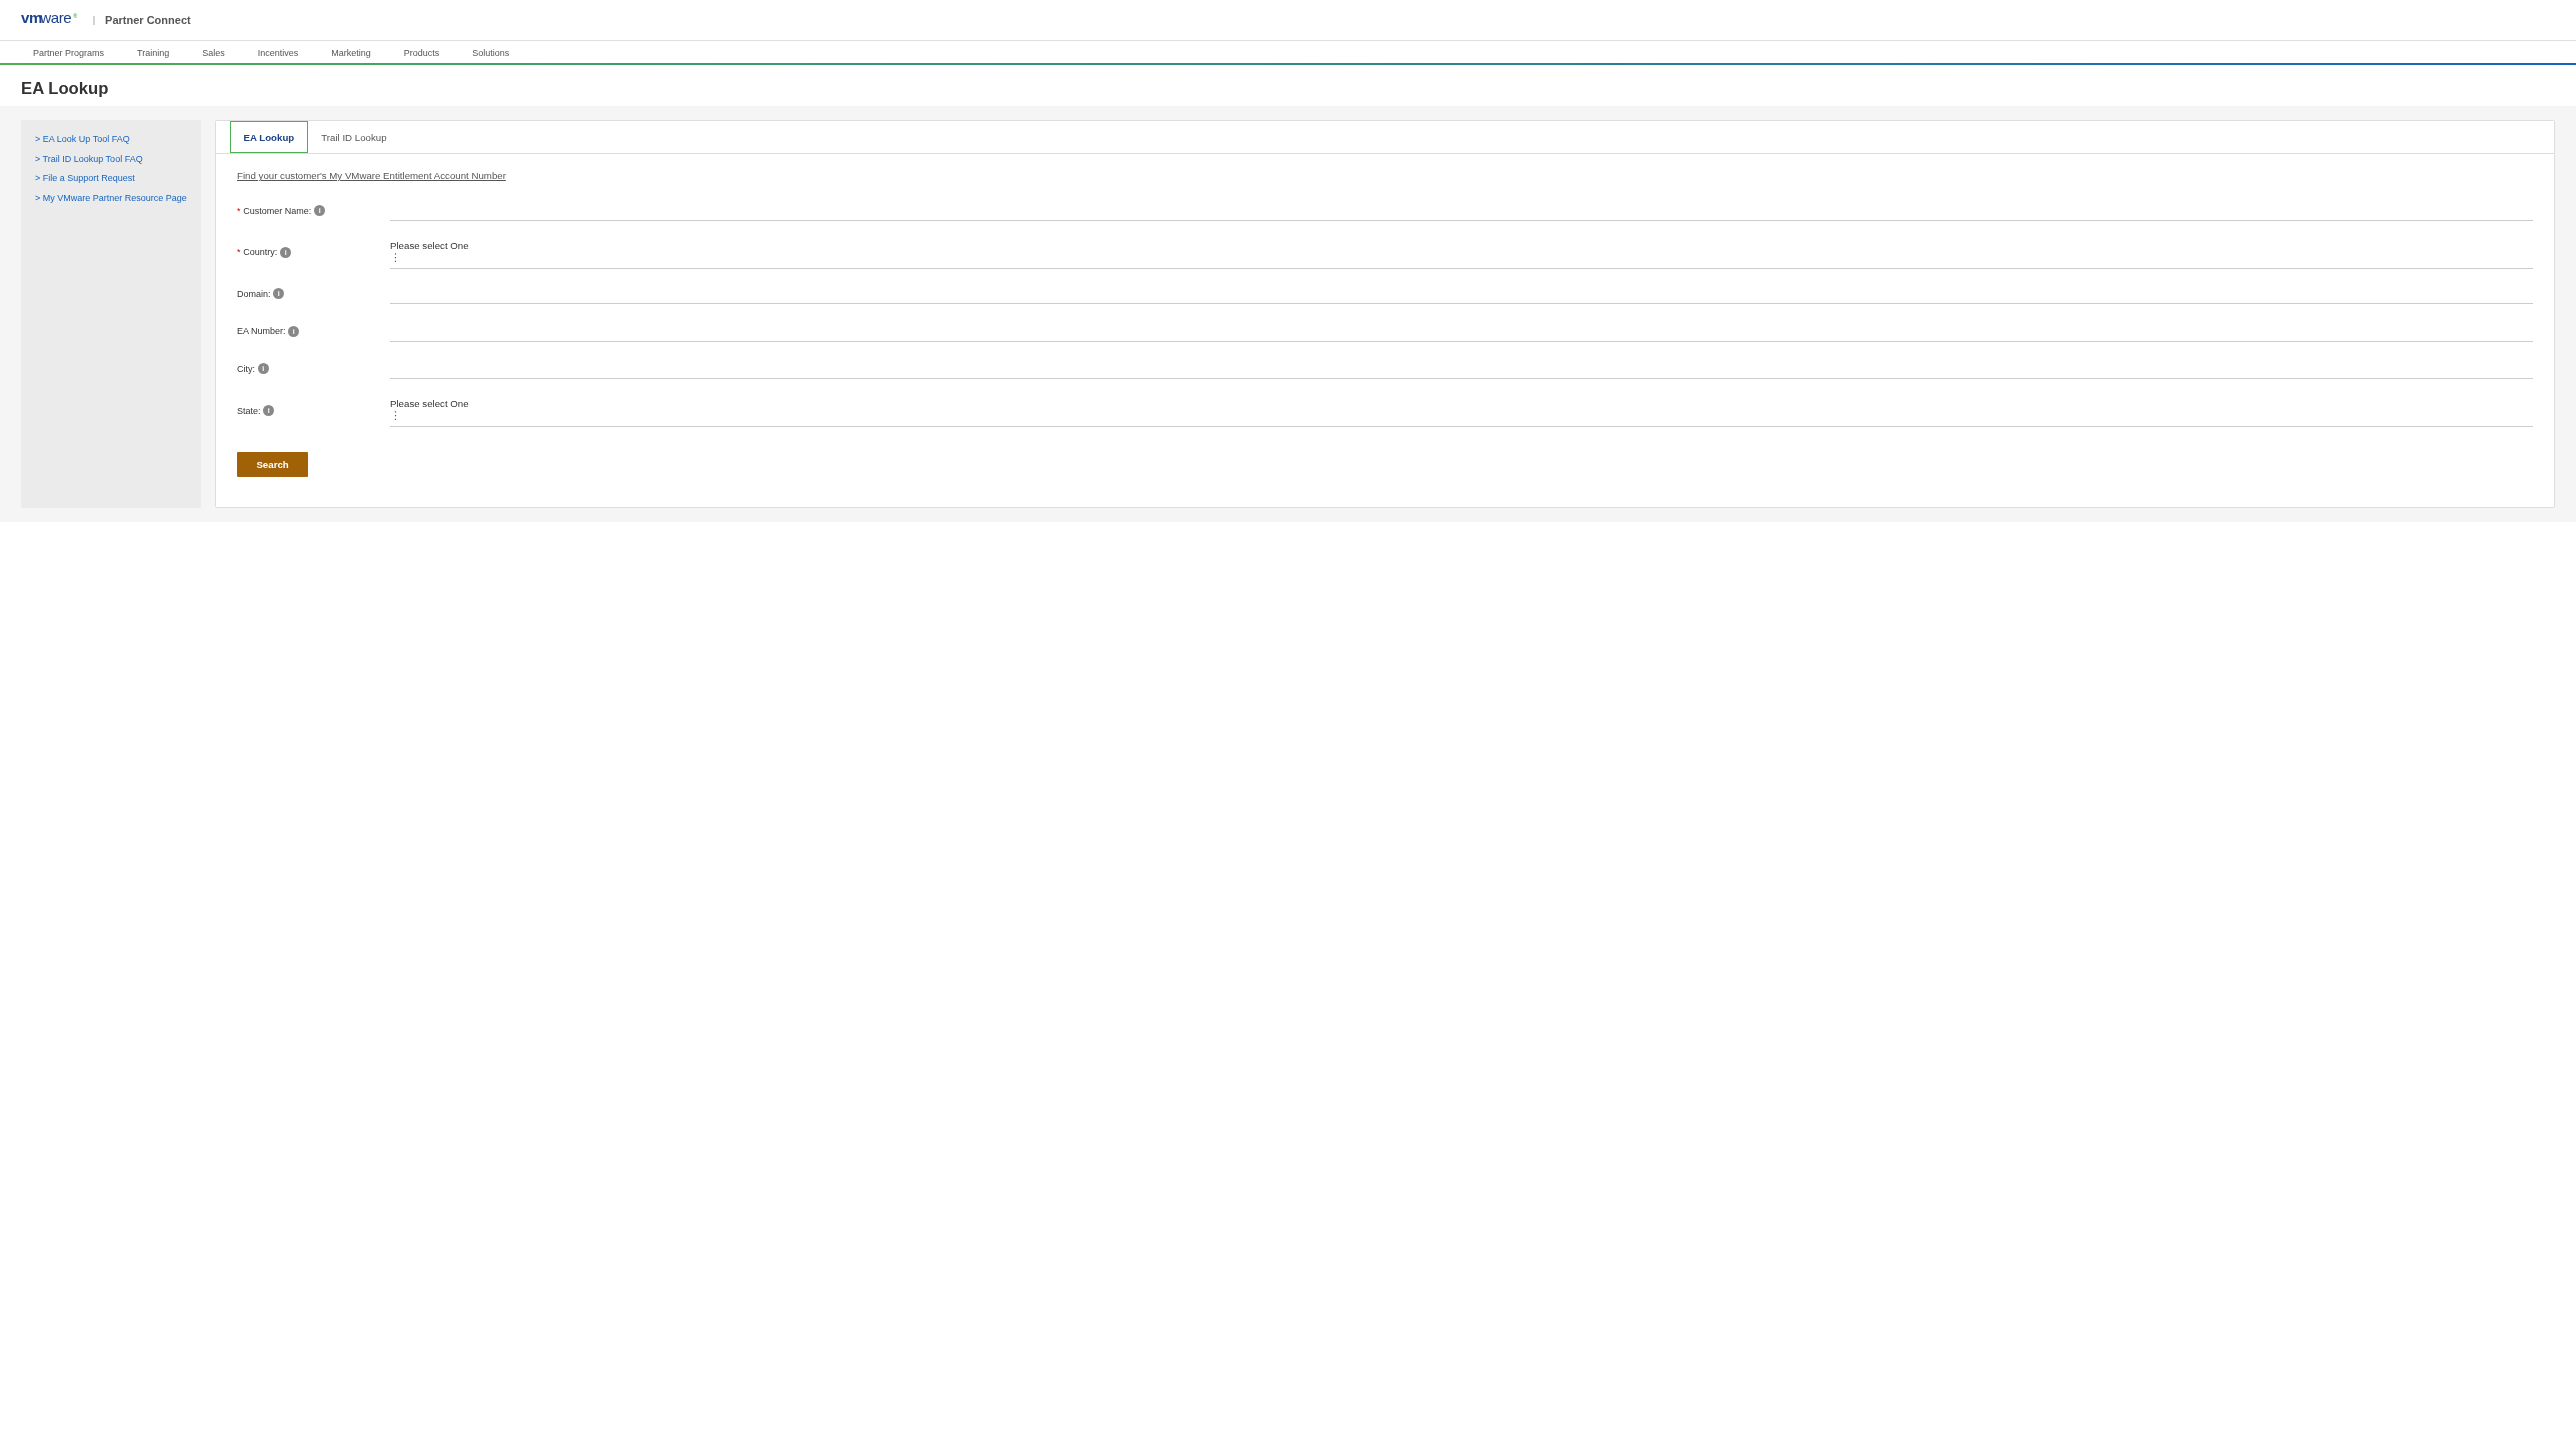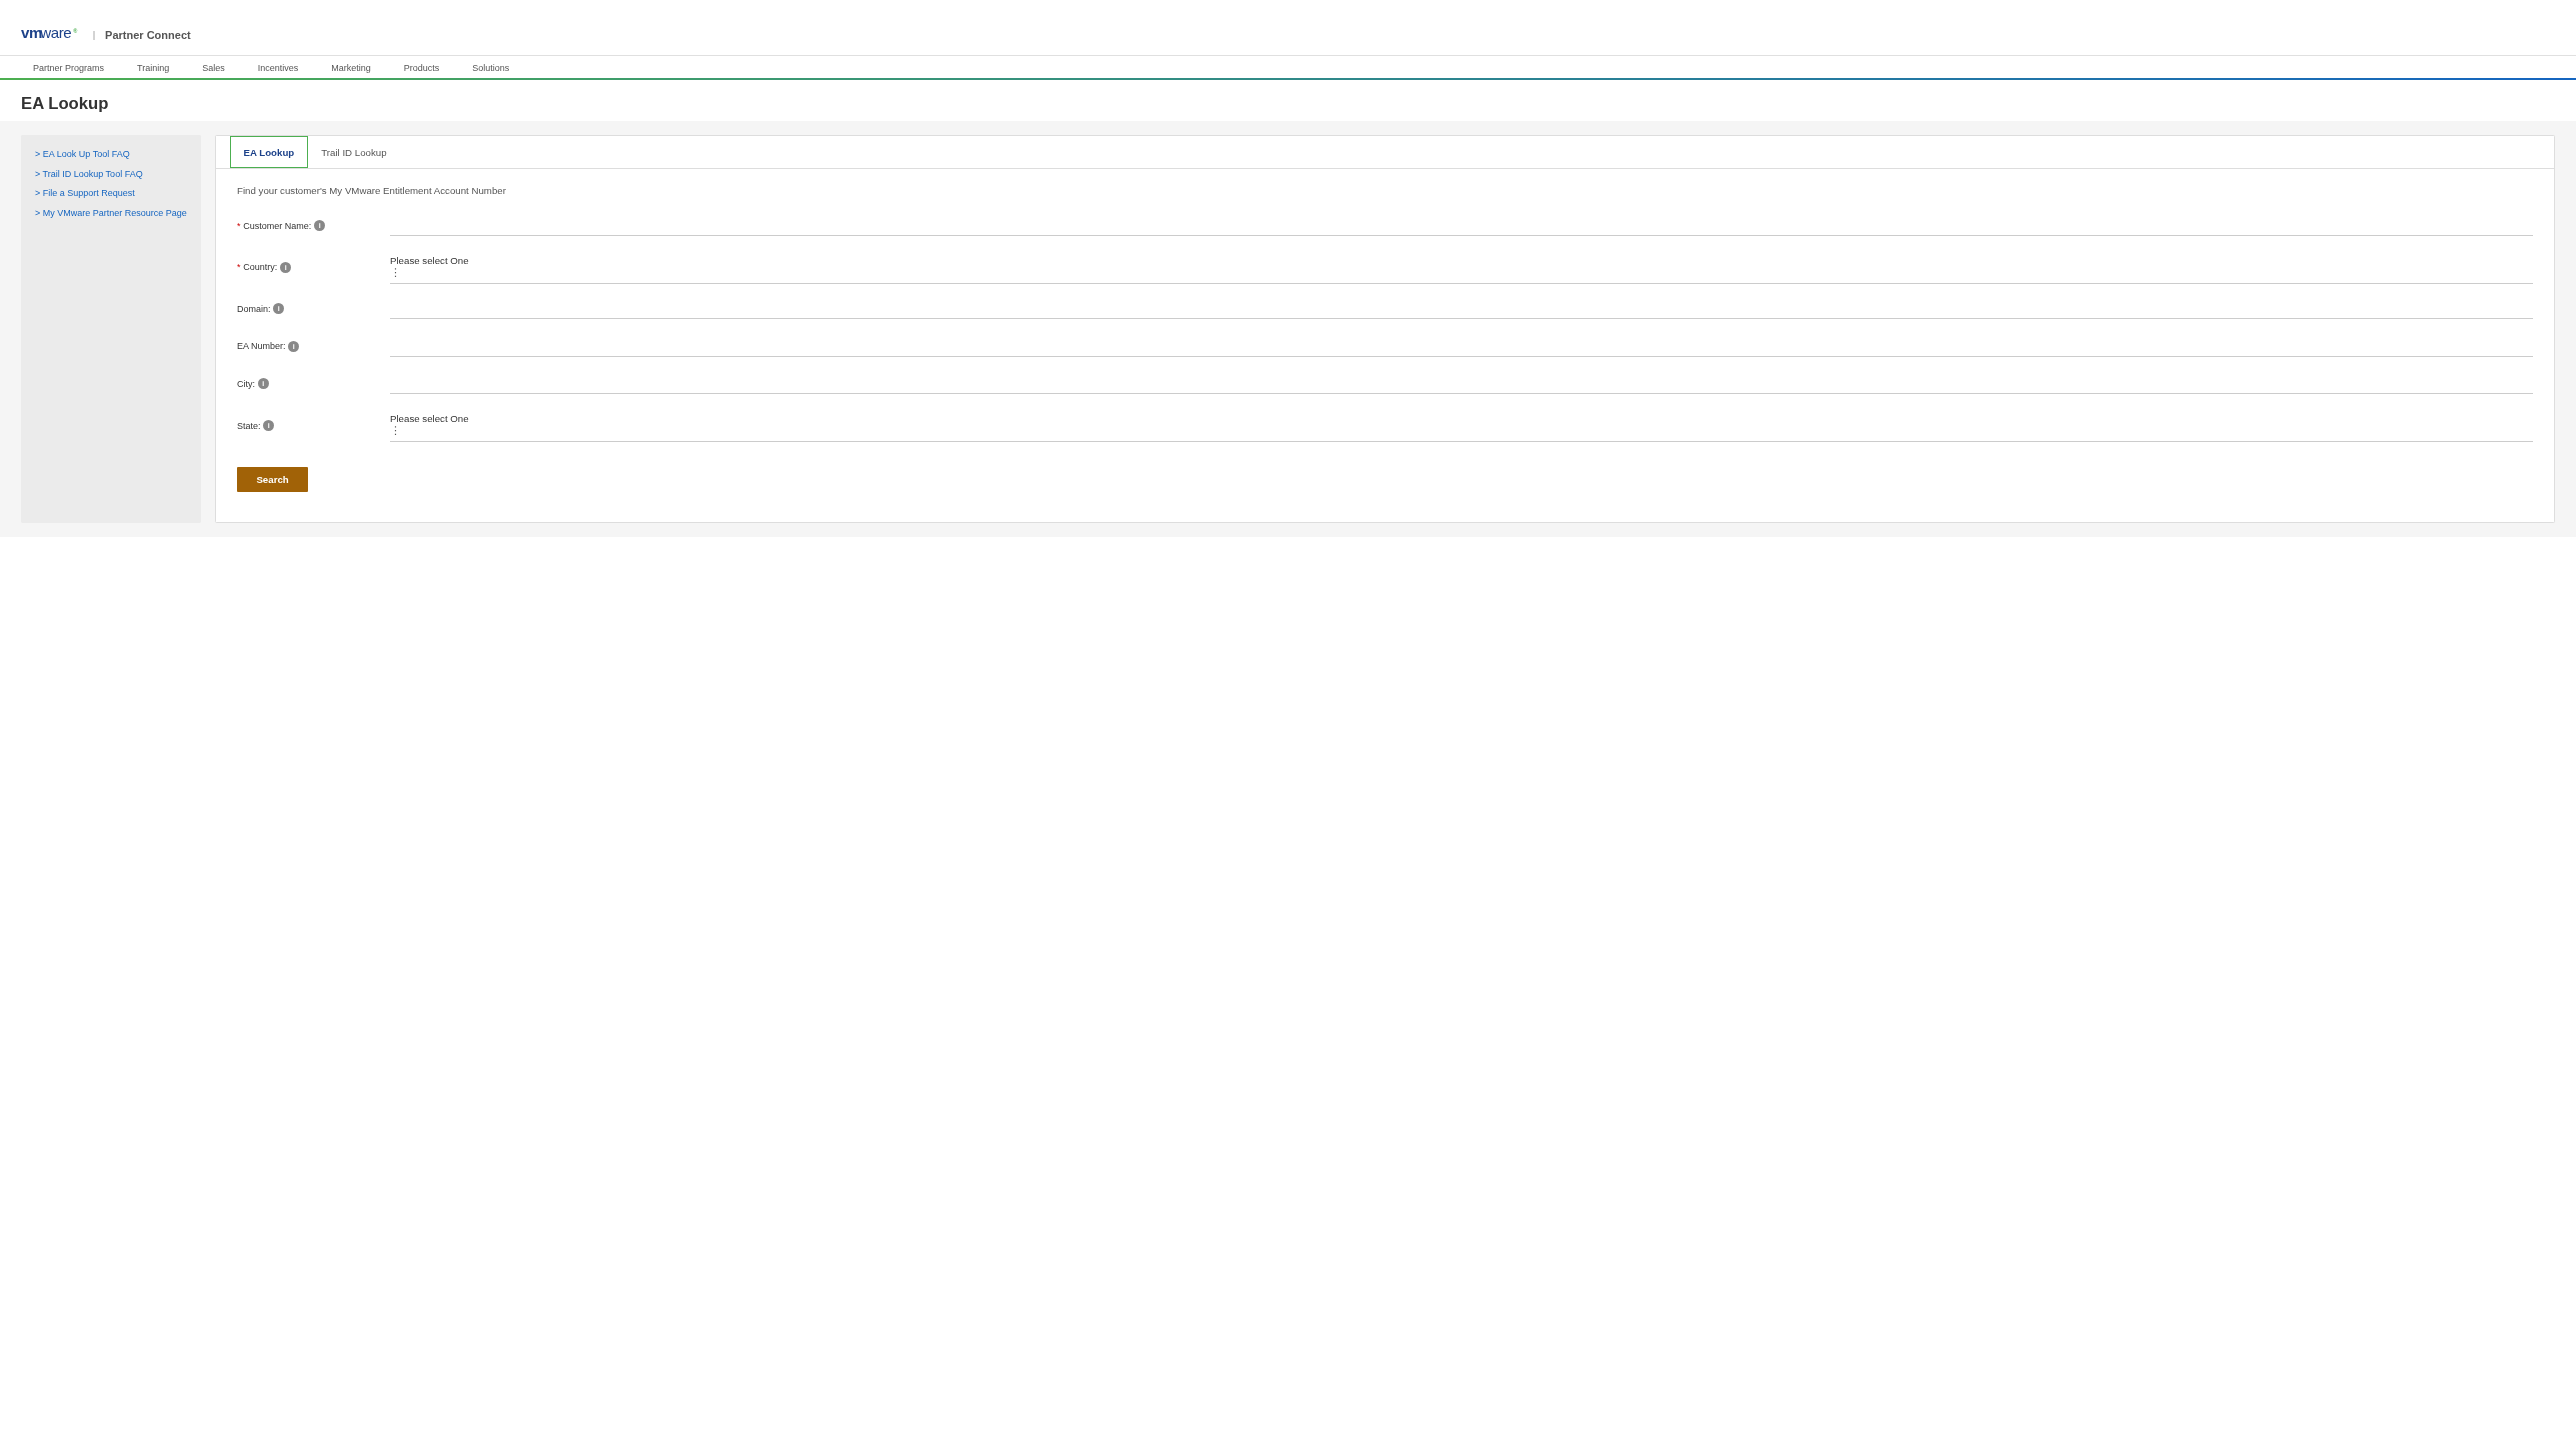--- a/index.html
+++ b/index.html
@@ -10,21 +10,20 @@
       display: flex;
       align-items: center;
       padding: 8.3px 21px;
       background: #fff;
       border-bottom: 0.7px solid #e0e0e0;
     }
     .logo-area {
       display: flex;
       align-items: center;
       gap: 5.6px;
-      margin-top: 15px;
     }
     .vmware-logo {
       font-weight: bold;
       font-size: 15.3px;
       color: #1d428a;
       letter-spacing: -0.7px;
     }
     .logo-divider { color: #999; margin: 0 4.2px; }
     .partner-connect {
       font-size: 11px;
@@ -133,20 +132,21 @@
     }
 
     
     .form-content {
       padding: 16.7px 21px;
     }
     .form-description {
       font-size: 9.7px;
       color: #555;
       margin-bottom: 16.7px;
+      text-decoration: underline;
     }
 
     .form-row {
       display: flex;
       align-items: center;
       margin-bottom: 12.5px;
       min-height: 25px;
     }
     .form-label {
       width: 153px;

